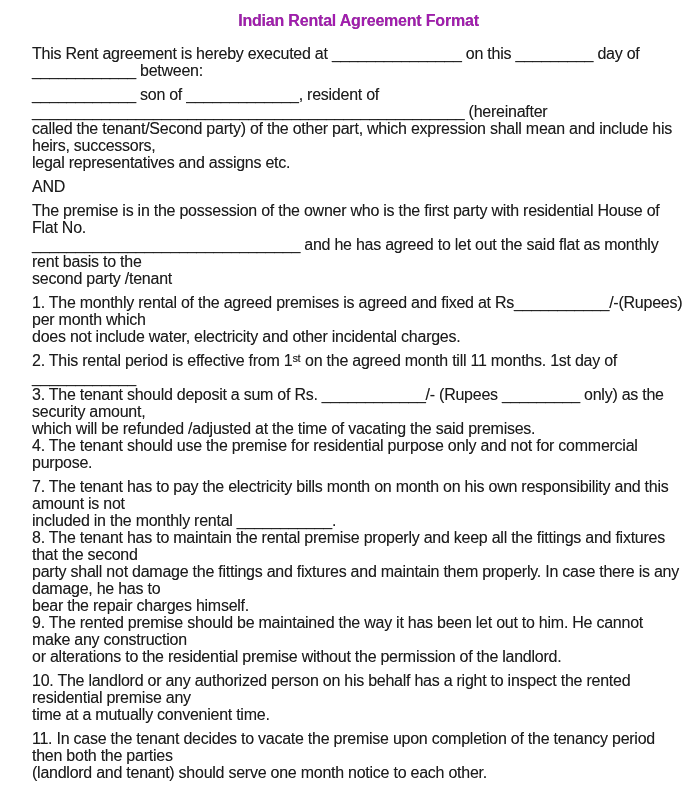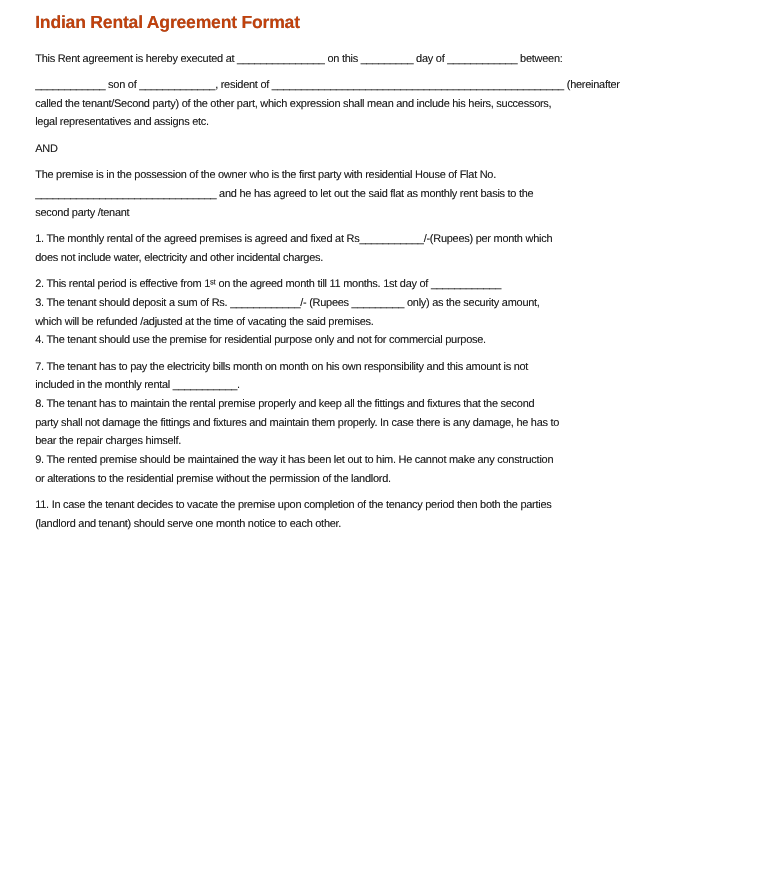--- a/index.html
+++ b/index.html
@@ -17,27 +17,28 @@
   .page {
     box-sizing: border-box;
     width: 700px;
     height: 807px;
     padding: 12px 15px 0 32px;
     background: #ffffff;
   }
   .doc-title {
     font-size: 16px;
     font-weight: 700;
+    text-align: center;
     letter-spacing: -0.2px;
     margin: 0 0 15px 0;
-    color: #c2410c;
+    color: #a21caf;
     text-shadow: 0 0 0.6px rgba(0,0,0,0.45);
   }
   .para {
-    font-size: 10px;
+    font-size: 16px;
     line-height: 17px;
     letter-spacing: -0.25px;
     margin: 0 0 7px 0;
     white-space: pre-line;
     text-shadow: 0 0 0.5px rgba(0,0,0,0.38);
   }
   .para.heading {
     letter-spacing: -0.1px;
   }
 </style>
@@ -72,20 +73,22 @@
 
 
   <p class="para">7. The tenant has to pay the electricity bills month on month on his own responsibility and this amount is not
 included in the monthly rental ___________.
 8. The tenant has to maintain the rental premise properly and keep all the fittings and fixtures that the second
 party shall not damage the fittings and fixtures and maintain them properly. In case there is any damage, he has to
 bear the repair charges himself.
 9. The rented premise should be maintained the way it has been let out to him. He cannot make any construction
 or alterations to the residential premise without the permission of the landlord.</p>
 
+  <p class="para">10. The landlord or any authorized person on his behalf has a right to inspect the rented residential premise any
+time at a mutually convenient time.</p>
 
   <p class="para">11. In case the tenant decides to vacate the premise upon completion of the tenancy period then both the parties
 (landlord and tenant) should serve one month notice to each other.</p>
 
 
 
 
 
 </div>
 

